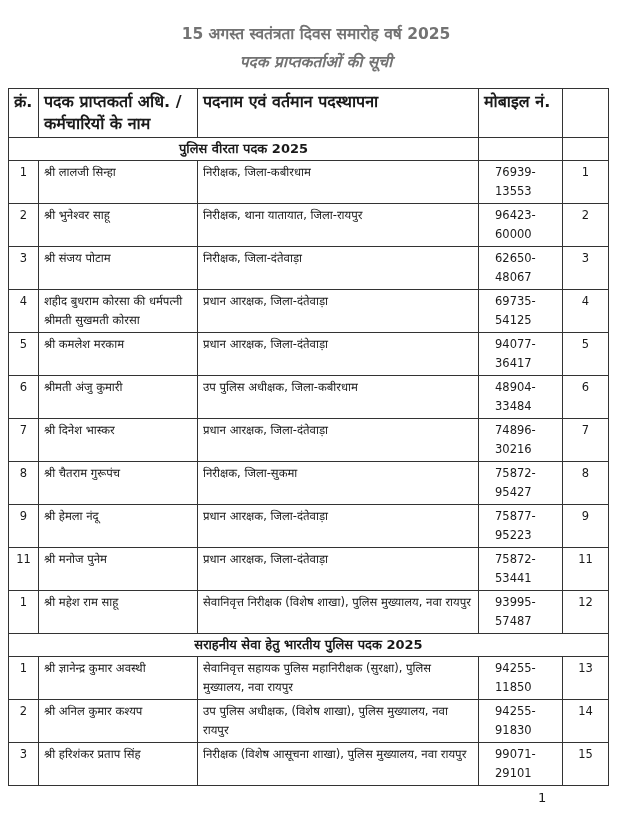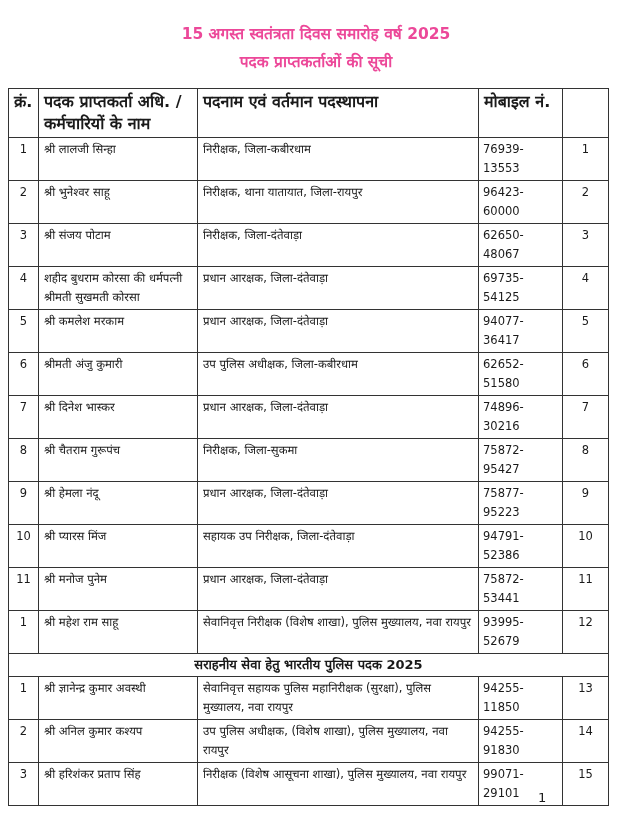--- a/index.html
+++ b/index.html
@@ -2,41 +2,41 @@
 <html><head>
 <meta charset="utf-8">
 <style>
   html, body { margin: 0; padding: 0; }
   body {
     width: 632px; height: 817px; background: #ffffff; position: relative; overflow: hidden;
     font-family: "DejaVu Sans", "Liberation Sans", sans-serif; color: #1a1a1a;
   }
   .title {
     position: absolute; left: 0; width: 632px; text-align: center;
-    font-weight: bold; font-size: 15.5px; color: #ec4899;
+    font-weight: bold; font-size: 15.5px; color: #737373;
   }
   #title1 { top: 22px; }
-  #title2 { top: 50px; }
+  #title2 { top: 50px; font-style: italic; }
   table {
     position: absolute; left: 8px; top: 88px; width: 600px;
     border-collapse: collapse; table-layout: fixed;
     font-size: 11.5px;
   }
   td, th {
     border: 1.3px solid #333; padding: 2px 5px; vertical-align: top;
     line-height: 19px; font-weight: normal; text-align: left;
   }
   col.c-sr { width: 30px; }
   col.c-name { width: 159px; }
   col.c-desig { width: 281px; }
   col.c-mob { width: 84px; }
   col.c-idx { width: 46px; }
   th { font-weight: bold; font-size: 16px; line-height: 22px; height: 44px; }
   td.sr, td.idx { text-align: center; padding-left: 2px; padding-right: 2px; }
-  td.mob { font-family: "DejaVu Sans", "Liberation Sans", sans-serif; font-size: 11.5px; padding-left: 4px; }
+  td.mob { font-family: "DejaVu Sans", "Liberation Sans", sans-serif; font-size: 11.5px; padding-left: 16px; }
   tr.section td { font-weight: bold; font-size: 13px; text-align: center; line-height: 18px; padding: 2px; }
   tr.r1 td { height: 18px; }
   tr.r2 td { height: 38px; }
   #page-number {
     position: absolute; left: 538px; top: 790px; font-size: 13px;
   }
 </style>
 </head>
 <body>
 
@@ -54,20 +54,25 @@
   <thead>
     <tr>
       <th>क्रं.</th>
       <th>पदक प्राप्तकर्ता अधि. /कर्मचारियों के नाम</th>
       <th>पदनाम एवं वर्तमान पदस्थापना</th>
       <th>मोबाइल नं.</th>
       <th></th>
     </tr>
   </thead>
   <tbody id="tbody">
+      <tr class="section">
+        <td colspan="3">पुलिस वीरता पदक 2025</td>
+        <td></td>
+        <td></td>
+      </tr>
       <tr class="r1">
         <td class="sr">1</td>
         <td class="name">श्री लालजी सिन्हा</td>
         <td class="desig">निरीक्षक, जिला-कबीरधाम</td>
         <td class="mob">76939-13553</td>
         <td class="idx">1</td>
       </tr>
       <tr class="r1">
         <td class="sr">2</td>
         <td class="name">श्री भुनेश्वर साहू</td>
@@ -93,21 +98,21 @@
         <td class="sr">5</td>
         <td class="name">श्री कमलेश मरकाम</td>
         <td class="desig">प्रधान आरक्षक, जिला-दंतेवाड़ा</td>
         <td class="mob">94077-36417</td>
         <td class="idx">5</td>
       </tr>
       <tr class="r1">
         <td class="sr">6</td>
         <td class="name">श्रीमती अंजु कुमारी</td>
         <td class="desig">उप पुलिस अधीक्षक, जिला-कबीरधाम</td>
-        <td class="mob">62652-51580</td>
+        <td class="mob">48904-33484</td>
         <td class="idx">6</td>
       </tr>
       <tr class="r1">
         <td class="sr">7</td>
         <td class="name">श्री दिनेश भास्कर</td>
         <td class="desig">प्रधान आरक्षक, जिला-दंतेवाड़ा</td>
         <td class="mob">74896-30216</td>
         <td class="idx">7</td>
       </tr>
       <tr class="r1">
@@ -118,38 +123,31 @@
         <td class="idx">8</td>
       </tr>
       <tr class="r1">
         <td class="sr">9</td>
         <td class="name">श्री हेमला नंदू</td>
         <td class="desig">प्रधान आरक्षक, जिला-दंतेवाड़ा</td>
         <td class="mob">75877-95223</td>
         <td class="idx">9</td>
       </tr>
       <tr class="r1">
-        <td class="sr">10</td>
-        <td class="name">श्री प्यारस मिंज</td>
-        <td class="desig">सहायक उप निरीक्षक, जिला-दंतेवाड़ा</td>
-        <td class="mob">94791-52386</td>
-        <td class="idx">10</td>
-      </tr>
-      <tr class="r1">
         <td class="sr">11</td>
         <td class="name">श्री मनोज पुनेम</td>
         <td class="desig">प्रधान आरक्षक, जिला-दंतेवाड़ा</td>
         <td class="mob">75872-53441</td>
         <td class="idx">11</td>
       </tr>
       <tr class="r2">
         <td class="sr">1</td>
         <td class="name">श्री महेश राम साहू</td>
         <td class="desig">सेवानिवृत्त निरीक्षक (विशेष शाखा), पुलिस मुख्यालय, नवा रायपुर</td>
-        <td class="mob">93995-52679</td>
+        <td class="mob">93995-57487</td>
         <td class="idx">12</td>
       </tr>
       <tr class="section">
         <td colspan="5">सराहनीय सेवा हेतु भारतीय पुलिस पदक 2025</td>
       </tr>
       <tr class="r2">
         <td class="sr">1</td>
         <td class="name">श्री ज्ञानेन्द्र कुमार अवस्थी</td>
         <td class="desig">सेवानिवृत्त सहायक पुलिस महानिरीक्षक (सुरक्षा), पुलिस मुख्यालय,      नवा रायपुर</td>
         <td class="mob">94255-11850</td>

